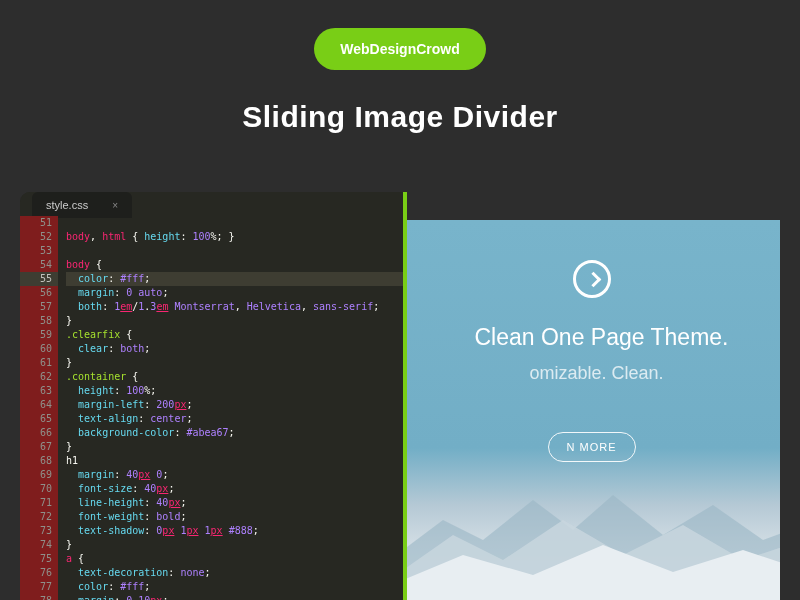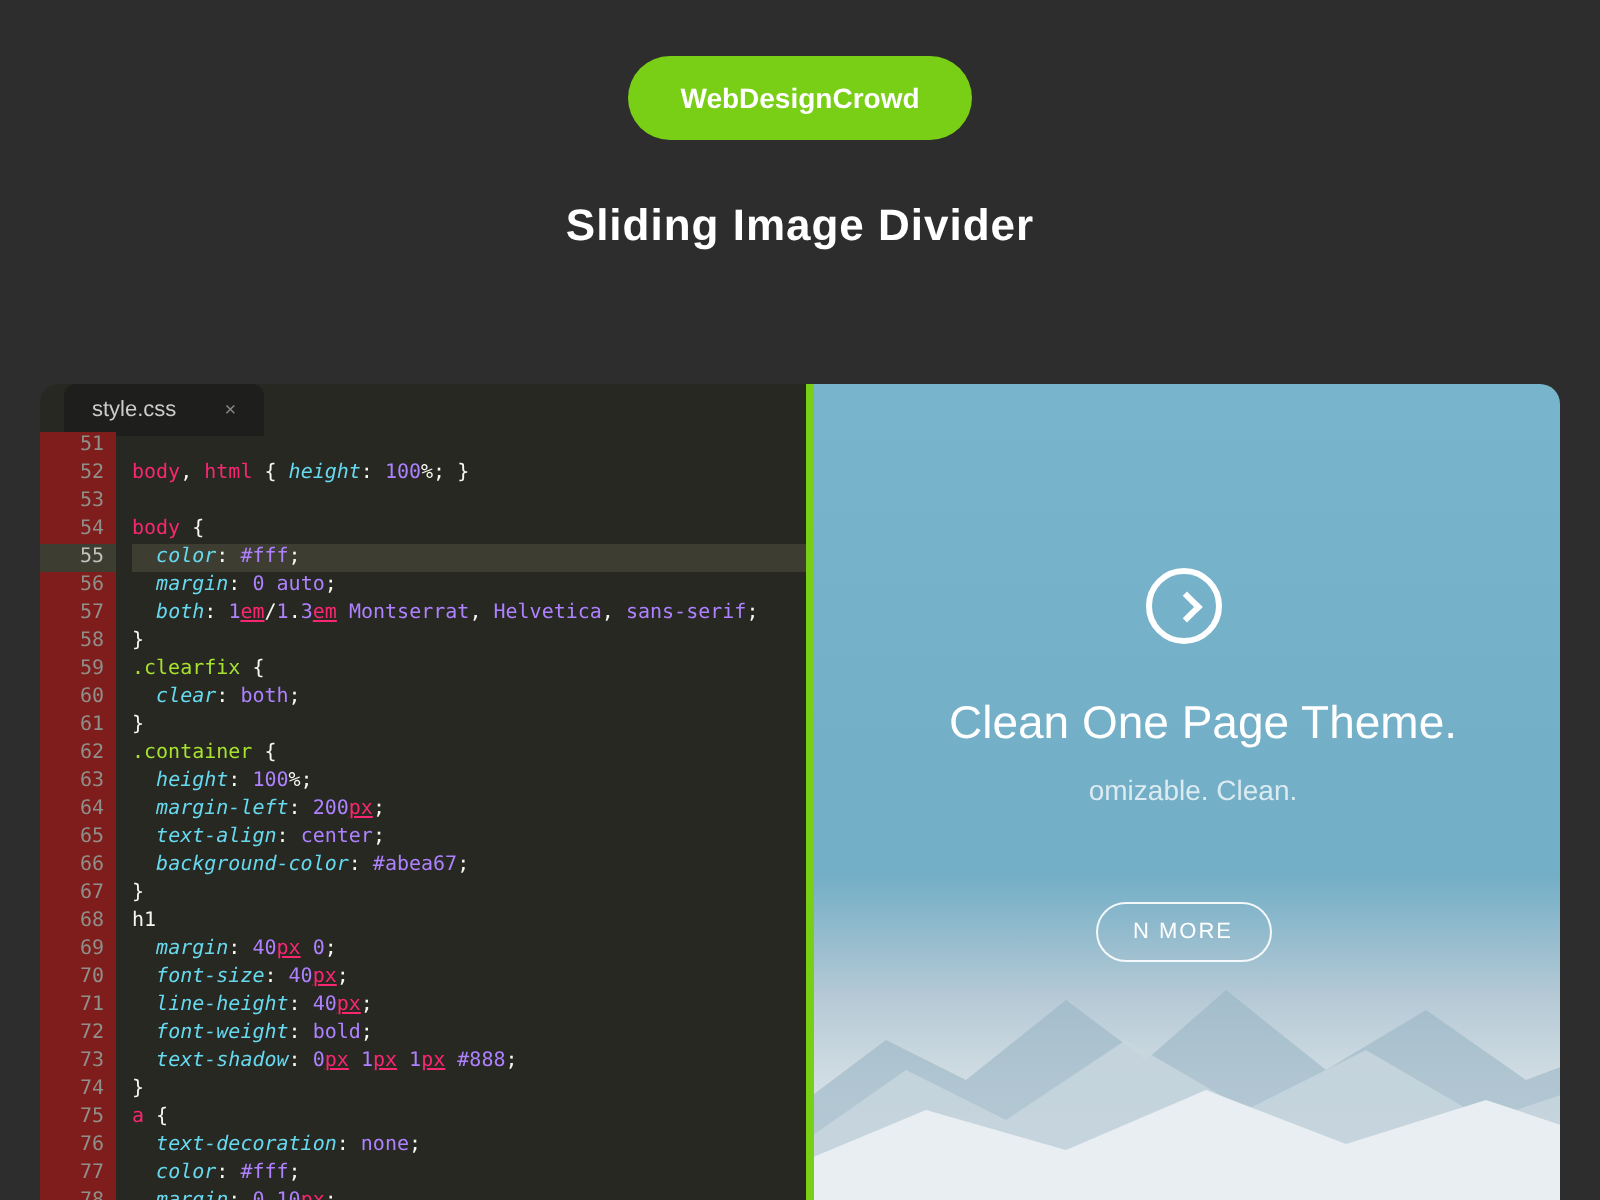--- a/index.html
+++ b/index.html
@@ -20,21 +20,21 @@
   color: #fff;
   border: none;
   padding: 13px 26px;
   border-radius: 24px;
   font-weight: 700;
   font-size: 14px;
   cursor: pointer;
 }
 .title {
   text-align: center;
-  font-size: 22px;
+  font-size: 30px;
   font-weight: 700;
   margin-top: 30px;
   letter-spacing: 0.5px;
 }
 .slider-wrap {
   position: absolute;
   top: 192px;
   left: 20px;
   right: 20px;
   bottom: 0;
@@ -49,22 +49,23 @@
   left: 0;
   width: 383px;
   background: #272822;
   overflow: hidden;
 }
 .pane-right {
   left: 383px;
   right: 0;
   background: linear-gradient(to bottom, #78b4cb 0%, #72aec6 60%, #b5c9d5 75%, #d0dce3 85%, #e8eef2 100%);
   text-align: center;
-  padding-top: 92px;
+  padding-top: 40px;
   overflow: hidden;
+  margin-top: 28px;
 }
 .divider {
   position: absolute;
   top: 0; bottom: 0;
   left: 383px;
   width: 4px;
   background: #79ce16;
   cursor: ew-resize;
   z-index: 10;
 }
@@ -102,21 +103,21 @@
   font-family: Menlo, Consolas, monospace;
   font-size: 10px;
   line-height: 14px;
   white-space: pre;
   color: #f8f8f2;
   padding-left: 8px;
 }
 .code .hl-line { background: #3e3d32; display: inline-block; width: 100%; }
 .tag { color: #f92672; }
 .sel { color: #a6e22e; }
-.prop { color: #66d9ef; font-style: italic; }
+.prop { color: #66d9ef; }
 .val { color: #ae81ff; }
 .num { color: #ae81ff; }
 .unit { color: #f92672; text-decoration: underline; }
 .pane-right .logo-circle {
   width: 38px; height: 38px;
   border: 3px solid #fff;
   border-radius: 50%;
   margin: 0 auto 26px;
   position: relative;
 }
@@ -130,21 +131,21 @@
   transform: rotate(-45deg);
 }
 .pane-right h2 {
   font-weight: 300;
   font-size: 23px;
   color: #fff;
   padding-left: 20px;
 }
 .pane-right .sub {
   color: rgba(255,255,255,0.75);
-  font-size: 14px;
+  font-size: 18px;
   font-weight: 300;
   margin-top: 12px;
   padding-left: 10px;
 }
 .learn {
   display: inline-block;
   margin-top: 48px;
   border: 1px solid rgba(255,255,255,0.9);
   color: #fff;
   font-size: 11px;

